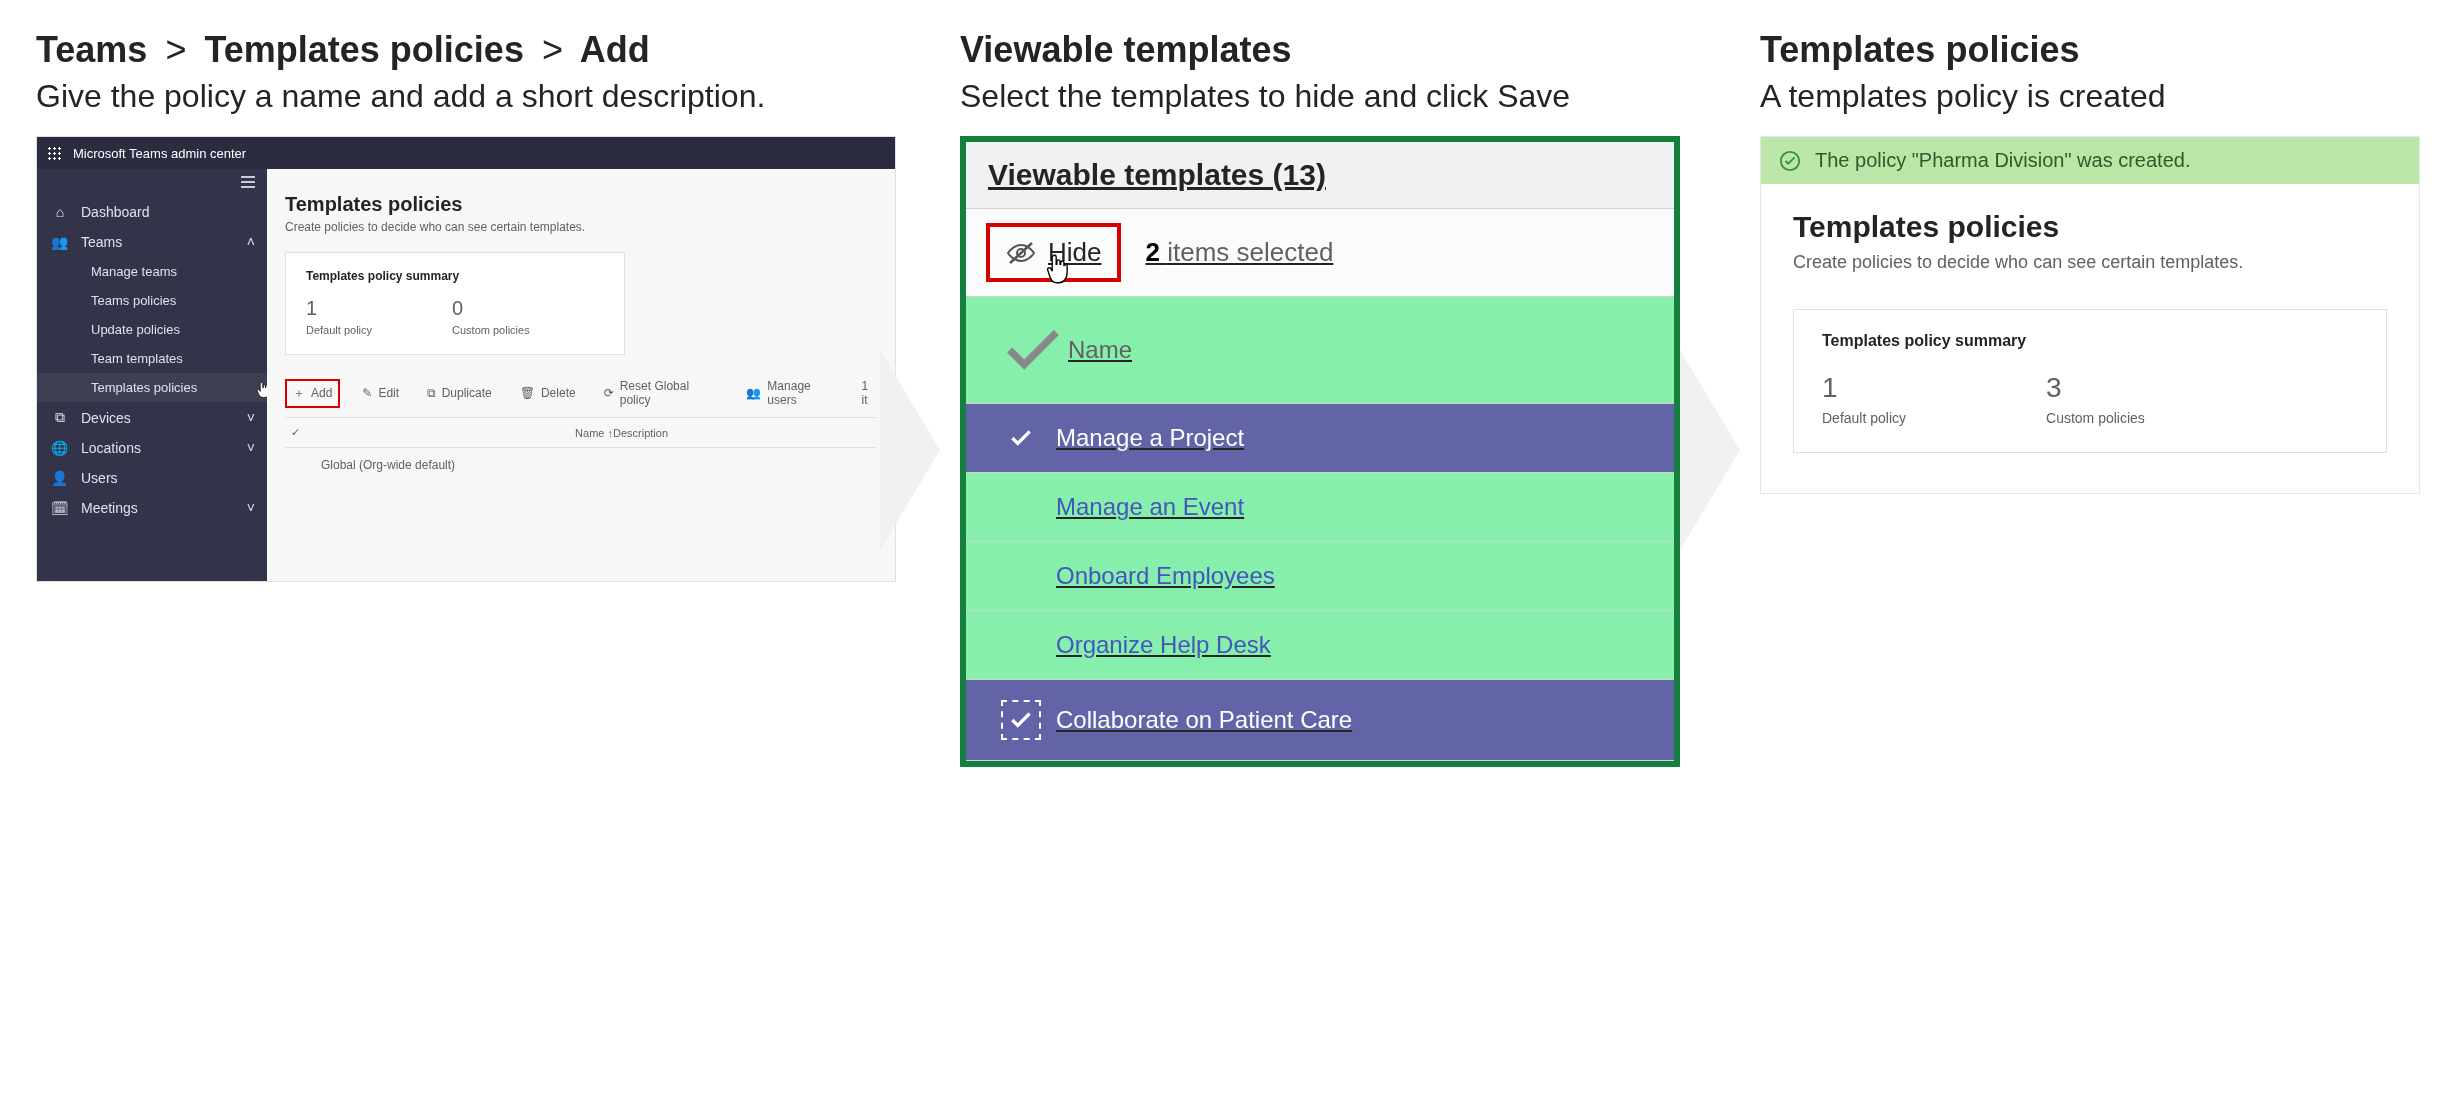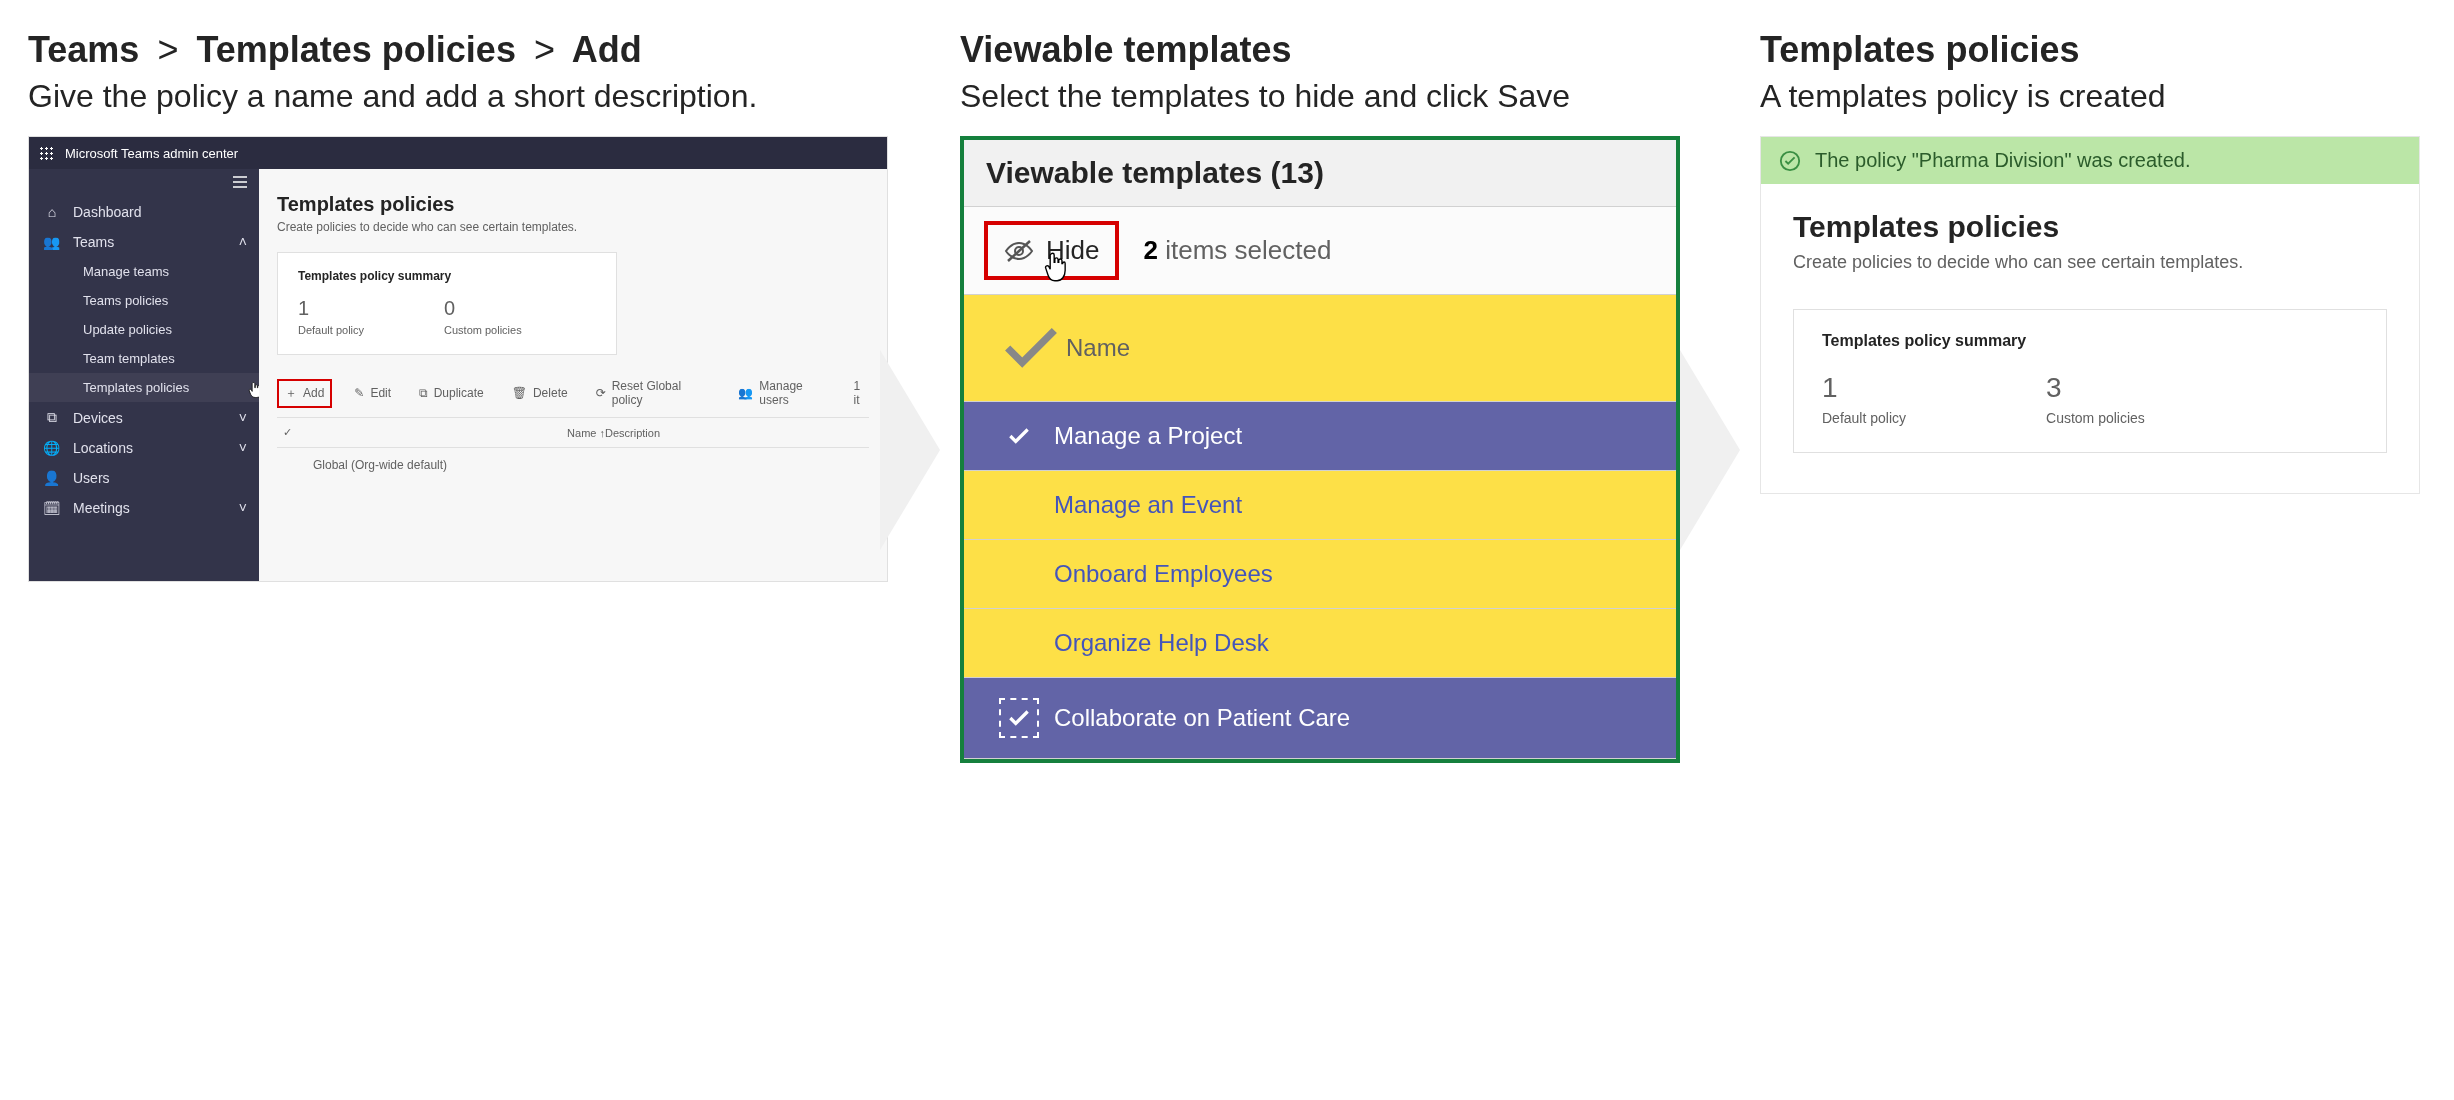--- a/index.html
+++ b/index.html
@@ -22,21 +22,21 @@
     font-family: "Segoe UI", Arial, sans-serif;
     color: var(--text);
     background: #fff;
     width: 2454px;
     height: 1100px;
     position: relative;
   }
   .step {
     position: absolute;
   }
-  .step1 { left: 28px; top: 28px; width: 860px; }
+  .step1 { left: 36px; top: 28px; width: 860px; }
   .step2 { left: 960px; top: 28px; width: 720px; }
   .step3 { left: 1760px; top: 28px; width: 660px; }
 
   .step-heading {
     font-size: 36px;
     font-weight: 700;
     line-height: 1.2;
     margin: 0 0 4px 0;
   }
   .step-heading .crumb { font-weight: 700; }
@@ -166,23 +166,24 @@
     width: 90px;
     height: 200px;
     pointer-events: none;
   }
   .arrow svg { width: 100%; height: 100%; }
   .arrow1 { left: 880px; }
   .arrow2 { left: 1680px; }
 
   
   .viewable {
-    border: 4px solid #15803d;
-    background: #fde047;
+    border: 6px solid #15803d;
+    background: #86efac;
     font-size: 24px;
+    text-decoration: underline;
   }
   .viewable-header {
     background: #f1f1f1;
     padding: 16px 22px;
     font-size: 30px;
     font-weight: 700;
     border-bottom: 1px solid var(--line);
   }
   .viewable-bar {
     display: flex;

